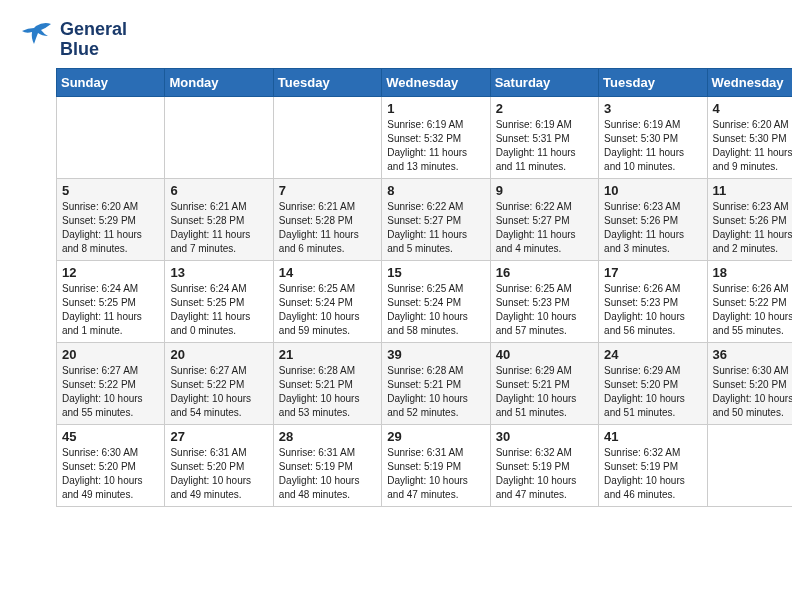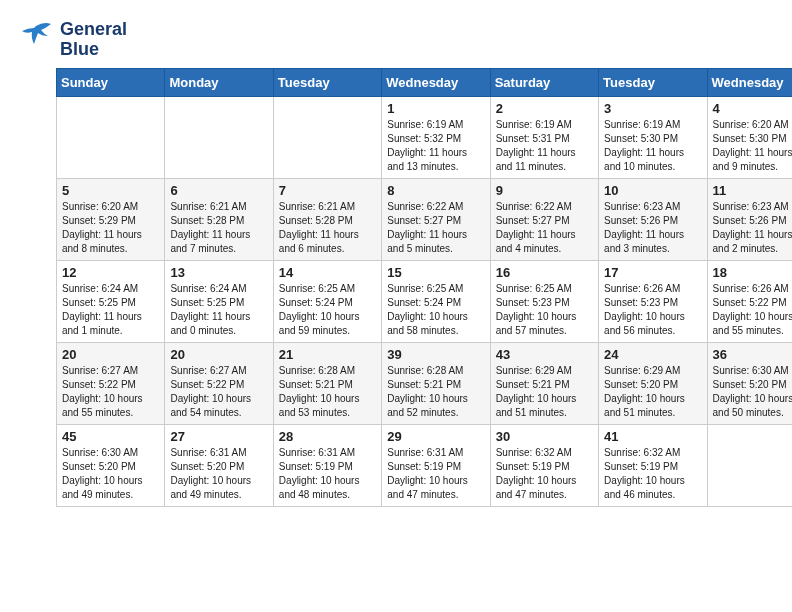--- a/index.html
+++ b/index.html
@@ -277,21 +277,21 @@
 and 53 minutes.</div>
         </td>
         <td>
           <span class="day-number">39</span>
           <div class="day-info" style="white-space: pre-line;">Sunrise: 6:28 AM
 Sunset: 5:21 PM
 Daylight: 10 hours
 and 52 minutes.</div>
         </td>
         <td>
-          <span class="day-number">43</span>
+          <span class="day-number">40</span>
           <div class="day-info" style="white-space: pre-line;">Sunrise: 6:29 AM
 Sunset: 5:21 PM
 Daylight: 10 hours
 and 51 minutes.</div>
         </td>
         <td>
           <span class="day-number">24</span>
           <div class="day-info" style="white-space: pre-line;">Sunrise: 6:29 AM
 Sunset: 5:20 PM
 Daylight: 10 hours

